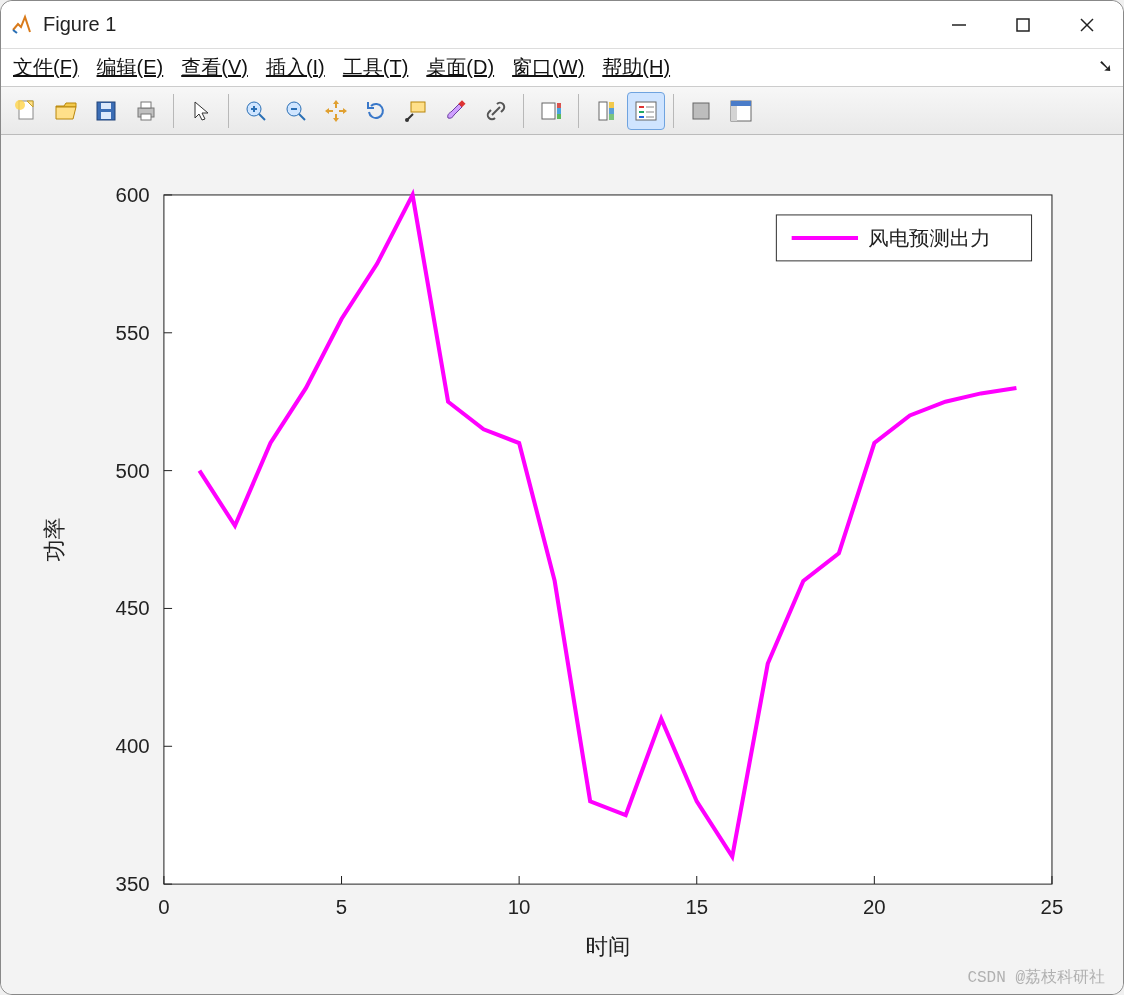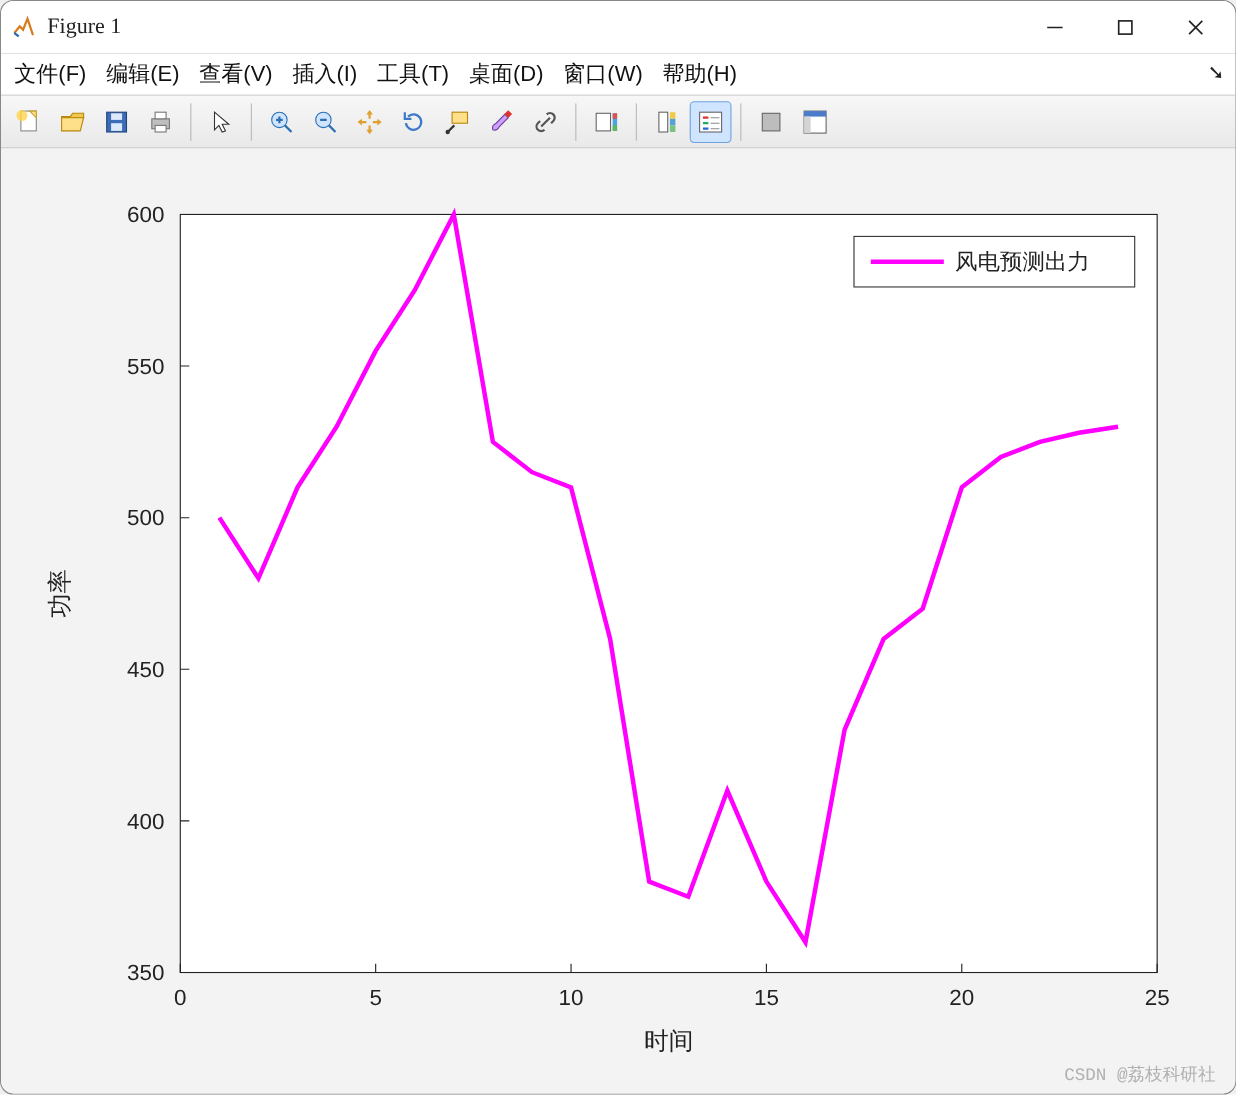--- a/index.html
+++ b/index.html
@@ -22,21 +22,20 @@
     position: relative;
   }
   .titlebar {
     height: 48px;
     display: flex;
     align-items: center;
     padding: 0 8px;
     border-bottom: 1px solid #ddd;
     background: #fff;
     border-radius: 12px 12px 0 0;
-    font-family: Liberation Serif, serif;
   }
   .titlebar .app-icon {
     width: 24px; height: 24px;
     margin-right: 10px;
     display: inline-flex; align-items: center; justify-content: center;
   }
   .titlebar .title {
     font-size: 20px;
     color: #222;
     flex: 1;
@@ -52,21 +51,21 @@
     display: flex;
     align-items: center;
     gap: 18px;
     padding: 0 12px;
     font-size: 20px;
     color: #111;
     background: #fff;
     border-bottom: 1px solid #ccc;
     position: relative;
   }
-  .menubar .menu-item { cursor: default; }
+  .menubar .menu-item { cursor: default; text-decoration: underline; }
   .dock-arrow {
     position: absolute; right: 10px; top: 6px;
     font-size: 18px; color: #222;
   }
   .toolbar {
     height: 48px;
     display: flex;
     align-items: center;
     padding: 2px 6px;
     gap: 2px;

